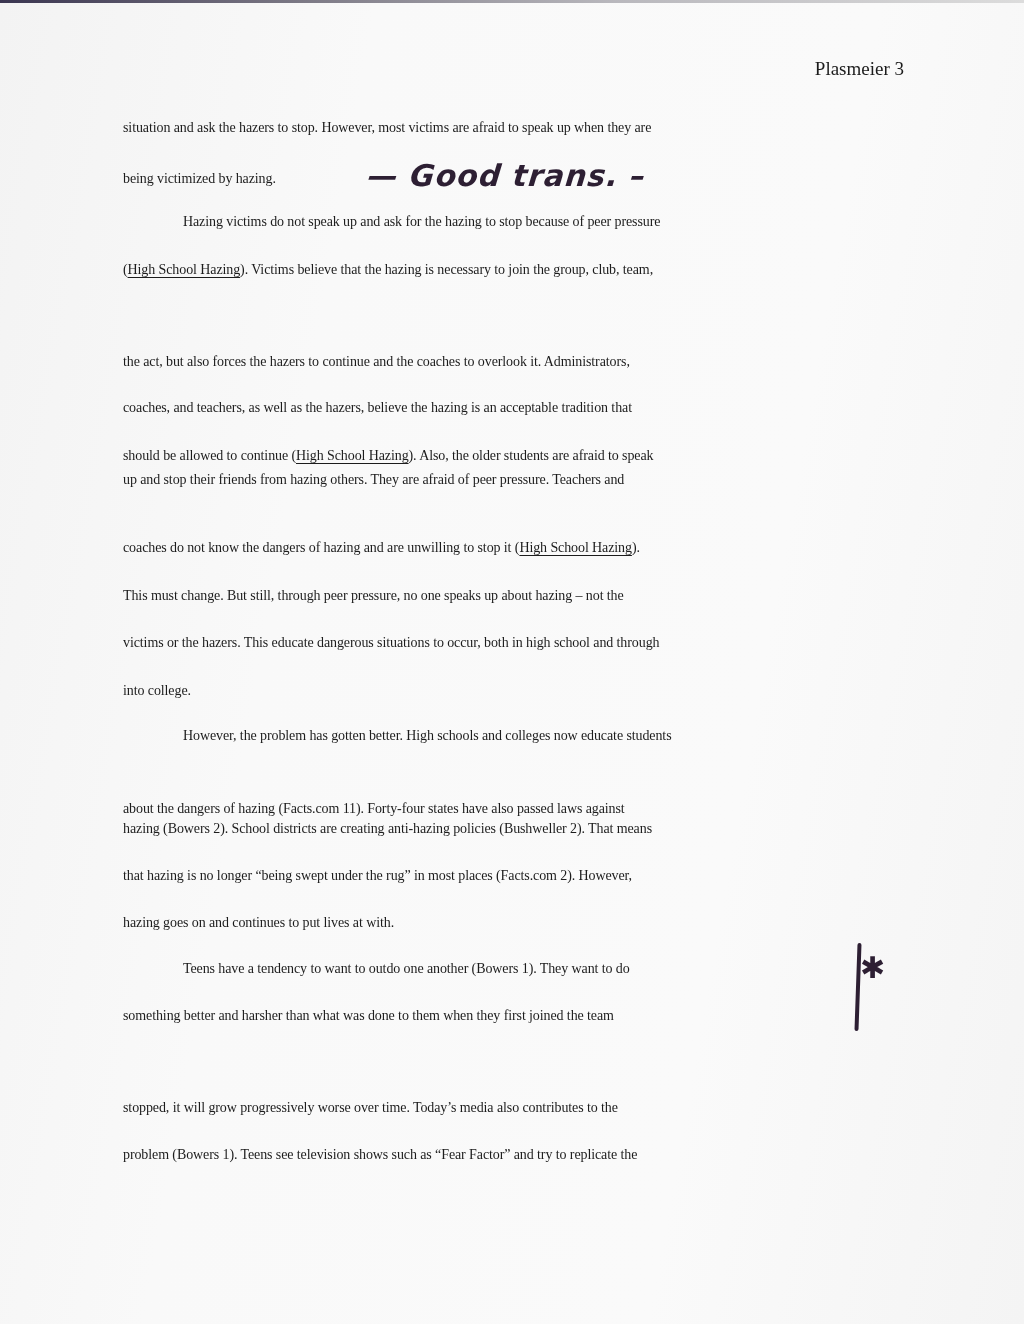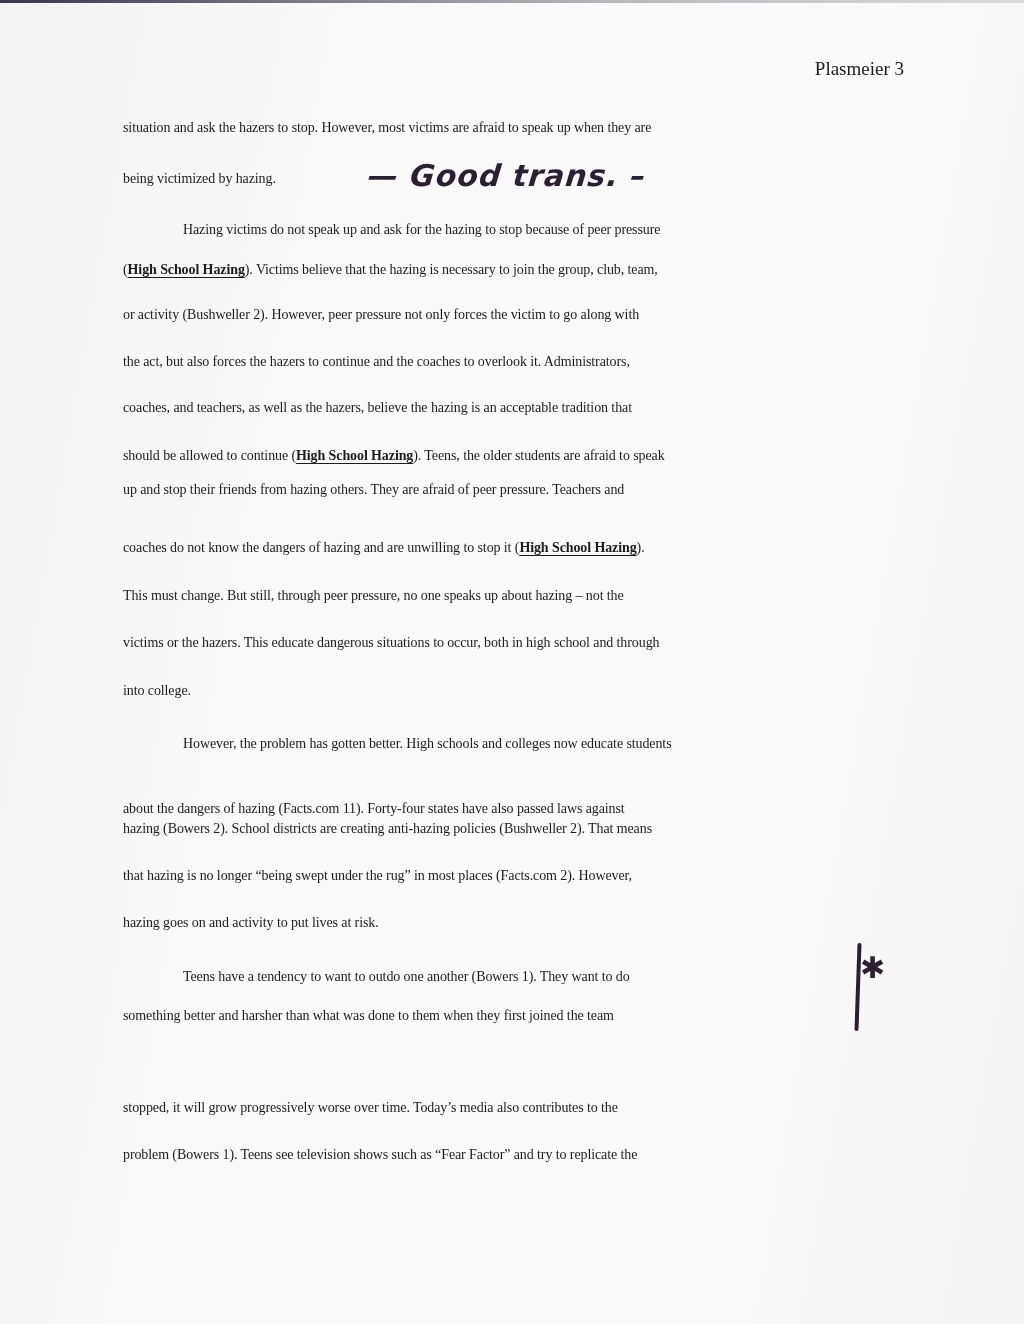--- a/index.html
+++ b/index.html
@@ -33,25 +33,24 @@
       right: 120px;
       font-size: 19px;
     }
     .line {
       position: absolute;
       left: 123px;
       font-size: 14px;
       white-space: nowrap;
       letter-spacing: -0.1px;
     }
-    .indent { left: 183px; margin-top: 8px; }
+    .indent { left: 183px; }
     .u {
       text-decoration: underline;
       text-underline-offset: 3px;
-      font-weight: bold;
     }
     .hand {
       position: absolute;
       font-family: "DejaVu Sans", sans-serif;
       font-style: italic;
       font-weight: bold;
       color: #2d1f33;
     }
     .good-trans {
       left: 368px;
@@ -90,39 +89,38 @@
 
   <div class="line" style="top:120px">situation and ask the hazers to stop.  However, most victims are afraid to speak up when they are</div>
   <div class="line" style="top:171px">being victimized by hazing.</div>
 
   <div class="hand good-trans">— Good trans. –</div>
 
   <div class="line indent" style="top:214px">Hazing victims do not speak up and ask for the hazing to stop because of peer pressure</div>
   <div class="line" style="top:262px">
     <span>(</span><span class="u">High School Hazing</span><span>).  Victims believe that the hazing is necessary to join the group, club, team,</span>
   </div>
-  <div class="line" style="top:307px">or activity (Bushweller 2).  However, peer pressure not only forces the victim to go along with</div>
   <div class="line" style="top:354px">the act, but also forces the hazers to continue and the coaches to overlook it.  Administrators,</div>
   <div class="line" style="top:400px">coaches, and teachers, as well as the hazers, believe the hazing is an acceptable tradition that</div>
   <div class="line" style="top:448px">
-    <span>should be allowed to continue (</span><span class="u">High School Hazing</span><span>).  Teens, the older students are afraid to speak</span>
+    <span>should be allowed to continue (</span><span class="u">High School Hazing</span><span>).  Also, the older students are afraid to speak</span>
   </div>
-  <div class="line" style="top:482px">up and stop their friends from hazing others.  They are afraid of peer pressure.  Teachers and</div>
+  <div class="line" style="top:472px">up and stop their friends from hazing others.  They are afraid of peer pressure.  Teachers and</div>
   <div class="line" style="top:588px">This must change.  But still, through peer pressure, no one speaks up about hazing – not the</div>
   <div class="line" style="top:540px">
     <span>coaches do not know the dangers of hazing and are unwilling to stop it (</span><span class="u">High School Hazing</span><span>).</span>
   </div>
   <div class="line" style="top:635px">victims or the hazers.  This educate dangerous situations to occur, both in high school and through</div>
   <div class="line" style="top:683px">into college.</div>
 
   <div class="line indent" style="top:728px">However, the problem has gotten better.  High schools and colleges now educate students</div>
   <div class="line" style="top:801px">about the dangers of hazing (Facts.com 11).  Forty-four states have also passed laws against</div>
   <div class="line" style="top:821px">hazing (Bowers 2).  School districts are creating anti-hazing policies (Bushweller 2).  That means</div>
   <div class="line" style="top:868px">that hazing is no longer “being swept under the rug” in most places (Facts.com 2).  However,</div>
-  <div class="line" style="top:915px">hazing goes on and activity to put lives at risk.</div>
+  <div class="line" style="top:915px">hazing goes on and continues to put lives at with.</div>
 
   <div class="line indent" style="top:961px">Teens have a tendency to want to outdo one another (Bowers 1).  They want to do</div>
   <div class="line" style="top:1008px">something better and harsher than what was done to them when they first joined the team</div>
   <div class="line" style="top:1100px">stopped, it will grow progressively worse over time. Today’s media also contributes to the</div>
   <div class="line" style="top:1147px">problem (Bowers 1).  Teens see television shows such as “Fear Factor” and try to replicate the</div>
 
   <div class="margin-bar"></div>
   <div class="margin-star">✱</div>
 </div>
 

